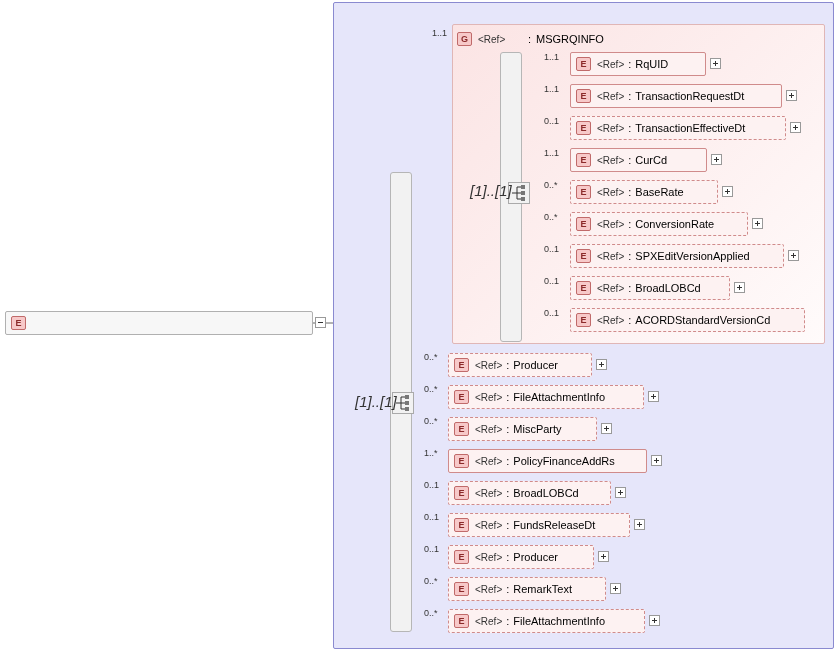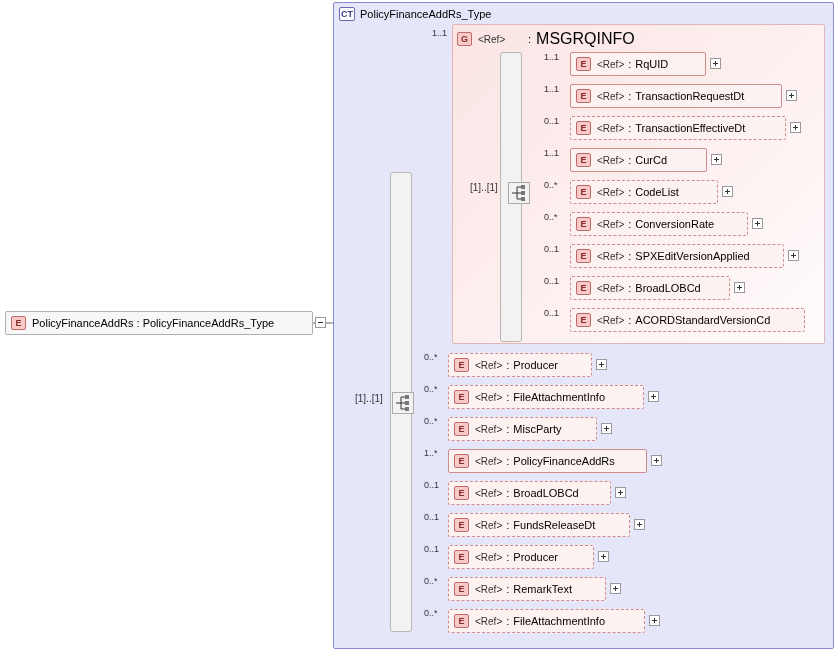--- a/index.html
+++ b/index.html
@@ -163,21 +163,22 @@
 
   
   .card {
     position: absolute;
     font-size: 9px;
     color: #333;
     white-space: nowrap;
   }
   .card-it {
     position: absolute;
-    font-size: 10px;
+    font-size: 15px;
+    font-style: italic;
     color: #333;
     white-space: nowrap;
   }
 
   
   .vbar {
     position: absolute;
     border: 1px solid #b6b6b6;
     background: #f2f2f2;
     border-radius: 3px;
@@ -242,34 +243,30 @@
     <path d="M 566 192 L 570 192" stroke="#666" stroke-width="1" fill="none"></path>
     <path d="M 566 224 L 570 224" stroke="#666" stroke-width="1" fill="none"></path>
     <path d="M 566 256 L 570 256" stroke="#666" stroke-width="1" fill="none"></path>
     <path d="M 566 288 L 570 288" stroke="#666" stroke-width="1" fill="none"></path>
     <path d="M 566 320 L 570 320" stroke="#666" stroke-width="1" fill="none"></path>
 
     <path d="M 480 38 L 480 38" stroke="#666" stroke-width="1" fill="none"></path>
   </svg>
 
   <div class="abs ct-frame" style="left:333px; top:2px; width:501px; height:647px;"></div>
-  <div class="ct-header" style="left:339px; top:6px;">
-    <span class="badge">CT</span>
-    <span class="ct-title">PolicyFinanceAddRs_Type</span>
-  </div>
 
   <div class="abs group-frame" style="left:452px; top:24px; width:373px; height:320px;"></div>
 
   <div class="node" style="left:455px; top:28px; width:52px; height:22px; border:none; background:transparent; padding-left:0;">
     <span class="g-badge" style="margin-left:2px;">G</span>
     <span class="ref">&lt;Ref&gt;</span>
   </div>
   <div class="abs" style="left:528px; top:31px; width:120px; height:16px; display:flex; align-items:center; gap:5px;">
     <span style="font-size:11px;">:</span>
-    <span style="font-size:16px;">MSGRQINFO</span>
+    <span style="font-size:11px;">MSGRQINFO</span>
   </div>
   <div class="card" style="left:432px; top:28px;">1..1</div>
 
   <div class="vbar" style="left:500px; top:52px; width:22px; height:290px;"></div>
 
   <div class="seq" style="left:508px; top:182px;">
     <svg width="22" height="22" viewBox="0 0 22 22" xmlns="http://www.w3.org/2000/svg">
       <rect x="0.5" y="0.5" width="21" height="21" fill="#f2f2f2" stroke="#aaa"></rect>
       <line x1="4" y1="11" x2="9" y2="11" stroke="#333" stroke-width="1"></line>
       <line x1="9" y1="5" x2="9" y2="17" stroke="#333" stroke-width="1"></line>
@@ -317,21 +314,21 @@
     <span class="sep">:</span>
     <span class="nm">CurCd</span>
   </div>
   <div class="plus" style="left:711px; top:154px;"></div>
 
   <div class="card" style="left:544px; top:180px;">0..*</div>
   <div class="node dashed" style="left:570px; top:180px; width:148px;">
     <span class="e-badge">E</span>
     <span class="ref">&lt;Ref&gt;</span>
     <span class="sep">:</span>
-    <span class="nm">CodeList</span>
+    <span class="nm">BaseRate</span>
   </div>
   <div class="plus" style="left:722px; top:186px;"></div>
 
   <div class="card" style="left:544px; top:212px;">0..*</div>
   <div class="node dashed" style="left:570px; top:212px; width:178px;">
     <span class="e-badge">E</span>
     <span class="ref">&lt;Ref&gt;</span>
     <span class="sep">:</span>
     <span class="nm">ConversionRate</span>
   </div>
@@ -456,17 +453,16 @@
   <div class="node dashed" style="left:448px; top:609px; width:197px;">
     <span class="e-badge">E</span>
     <span class="ref">&lt;Ref&gt;</span>
     <span class="sep">:</span>
     <span class="nm">FileAttachmentInfo</span>
   </div>
   <div class="plus" style="left:649px; top:615px;"></div>
 
   <div class="node root" style="left:5px; top:311px; width:308px; height:24px;">
     <span class="e-badge">E</span>
-    <span class="nm">PolicyFinanceAddRs  :  PolicyFinanceAddRs_Type</span>
   </div>
   <div class="minus" style="left:315px; top:317px;"></div>
 
 </div>
 
 </body></html>

